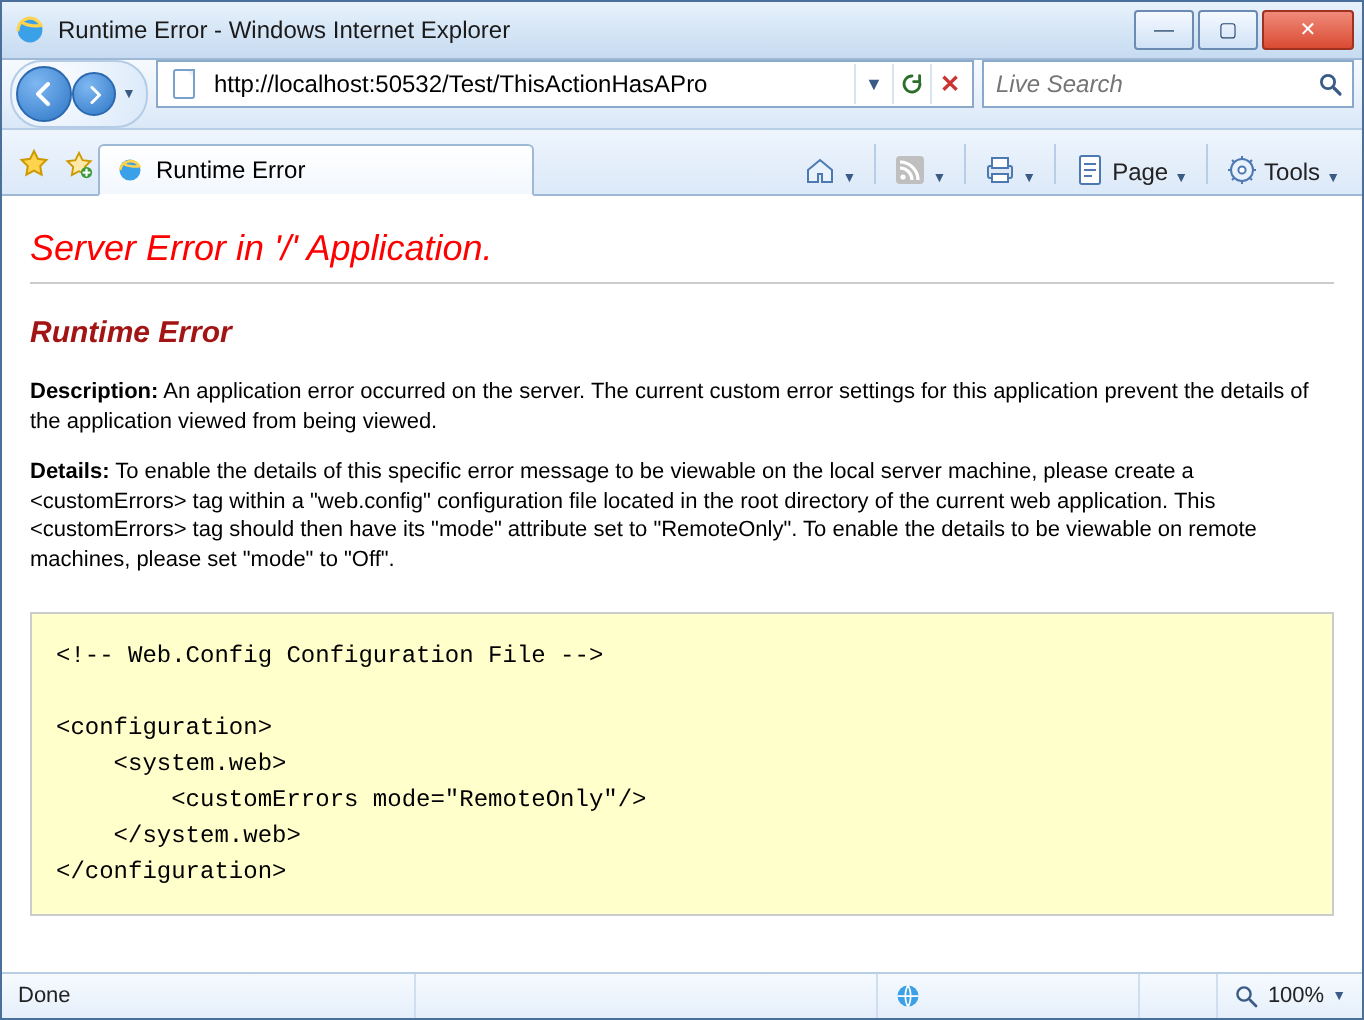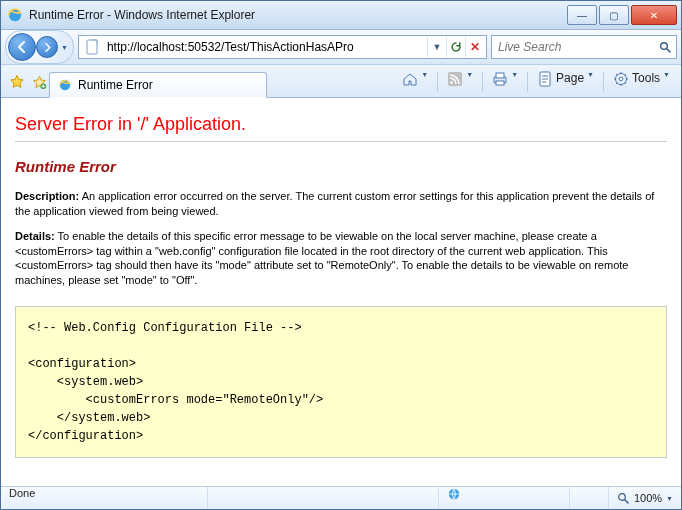--- a/index.html
+++ b/index.html
@@ -6,21 +6,21 @@
   body { width: 682px; height: 510px; overflow: hidden; background: #fff; border: 1px solid #4a6f9a; box-sizing: border-box; display: flex; flex-direction: column; }
 
   
   .titlebar { height: 28px; background: linear-gradient(to bottom, #e8f2fb 0%, #d6e6f6 50%, #c6dbf1 100%); display: flex; align-items: center; padding: 0 4px 0 6px; border-bottom: 1px solid #9fb8d6; }
   .titlebar .ie-icon { width: 16px; height: 16px; margin-right: 6px; }
   .titlebar .title { flex: 1; color: #1a1a1a; font-size: 12px; }
   .winbtn { width: 28px; height: 18px; border: 1px solid #6b8bb3; border-radius: 2px; margin-left: 2px; background: linear-gradient(to bottom,#f4f9ff,#d1e2f6); display: flex; align-items: center; justify-content: center; font-size: 10px; color: #2b4a70; cursor: default; }
   .winbtn.close { background: linear-gradient(to bottom,#f08a7a,#d94b32); color: #fff; border-color: #a03020; width: 44px; }
 
   
-  .navrow { height: 34px; background: linear-gradient(to bottom,#f6fafe 0%, #e7f0fb 60%, #d9e7f7 100%); border-bottom: 1px solid #b8cde6; display: flex; align-items: center; padding: 0 4px; gap: 4px; }
+  .navrow { height: 34px; background: linear-gradient(to bottom,#f6fafe 0%, #e7f0fb 60%, #d9e7f7 100%); border-bottom: 1px solid #b8cde6; display: flex; align-items: flex-start; padding: 0 4px; gap: 4px; }
   .navbtn-wrap { display: flex; align-items: center; padding: 2px; border-radius: 16px; background: radial-gradient(circle at 30% 30%, #fbfdff, #d9e8f9); border: 1px solid #b5cce6; }
   .navbtn { width: 26px; height: 26px; border-radius: 50%; background: radial-gradient(circle at 35% 30%, #7fb8f2, #2e76c6); border: 1px solid #2b68b0; display: flex; align-items: center; justify-content: center; color: #fff; font-size: 14px; cursor: default; }
   .navbtn.fwd { width: 20px; height: 20px; font-size: 11px; }
   .addr { flex: 1; height: 22px; background: #fff; border: 1px solid #8ba9ca; display: flex; align-items: center; padding: 0 2px; }
   .addr .pg-icon { width: 16px; height: 16px; margin: 0 4px; }
   .addr input { border: none; outline: none; flex: 1; font-size: 12px; height: 18px; }
   .addr .drop, .addr .ctl { width: 18px; height: 20px; display: flex; align-items: center; justify-content: center; color: #3a5b85; font-size: 9px; border-left: 1px solid #d6e3f3; cursor: default; }
   .addr .ctl.red { color: #c33; font-weight: bold; font-size: 12px; }
   .search { width: 180px; height: 22px; background: #fff; border: 1px solid #8ba9ca; display: flex; align-items: center; padding: 0 2px; }
   .search input { border: none; outline: none; flex: 1; font-size: 12px; font-style: italic; color: #ef4444; height: 18px; padding-left: 4px; }
@@ -28,36 +28,36 @@
 
   
   .tabrow { height: 30px; background: linear-gradient(to bottom,#eef5fd 0%, #dce9f8 100%); border-bottom: 1px solid #9fb8d6; display: flex; align-items: stretch; padding: 2px 4px 0 4px; }
   .fav-star { width: 24px; display: flex; align-items: center; justify-content: center; }
   .plus { width: 20px; display: flex; align-items: center; justify-content: center; color:#3a7040; font-weight:bold; }
   .tabwrap { flex: 1; display: flex; align-items: flex-end; }
   .tab { height: 24px; min-width: 200px; background: linear-gradient(to bottom,#ffffff,#f2f7fd); border: 1px solid #9fb8d6; border-bottom: 1px solid #fff; border-radius: 3px 3px 0 0; display: flex; align-items: center; padding: 0 8px; gap: 6px; position: relative; top: 1px; }
   .tab .ie-icon { width: 14px; height: 14px; }
   .tab span.lbl { font-size: 12px; }
   .tools { display: flex; align-items: center; gap: 2px; padding-right: 2px; }
-  .tbtn { height: 22px; padding: 0 4px; border: 1px solid transparent; border-radius: 2px; display: flex; align-items: flex-start; gap: 3px; font-size: 12px; color: #222; cursor: default; }
+  .tbtn { height: 22px; padding: 0 4px; border: 1px solid transparent; border-radius: 2px; display: flex; align-items: flex-end; gap: 3px; font-size: 12px; color: #222; cursor: default; }
   .tbtn .drop { font-size: 7px; color: #3a5b85; }
   .tbtn svg { width: 16px; height: 16px; }
   .sep { width: 1px; height: 20px; background: #b8cde6; margin: 0 2px; align-self: center; }
 
   
   .content { flex: 1; overflow: auto; background: #fff; padding: 12px 14px; font-family: Arial, Verdana, sans-serif; }
-  .content h1 { color: red; font-family: Verdana, Arial, sans-serif; font-weight: normal; font-size: 18px; margin: 4px 0 4px 0; padding-bottom: 6px; border-bottom: 1px solid #ccc; }
+  .content h1 { color: red; font-family: Verdana, Arial, sans-serif; font-weight: normal; font-size: 18px; margin: 4px 0 4px 0; padding-bottom: 6px; border-bottom: 1px solid #ccc; font-style: italic; }
   .content h2 { color: #a31515; font-family: Verdana, Arial, sans-serif; font-style: italic; font-weight: bold; font-size: 15px; margin: 16px 0 14px 0; }
   .para { font-family: Arial, sans-serif; font-size: 11px; color: #000; line-height: 1.35; margin: 10px 0; }
   .para b.lead { font-weight: bold; }
   .codebox { background: #ffffcc; border: 1px solid #ccc; padding: 12px; margin-top: 18px; font-family: Consolas, "Courier New", monospace; font-size: 12px; white-space: pre; line-height: 1.5; color: #000; overflow: auto; }
 
   
   .status { height: 22px; border-top: 1px solid #b8cde6; background: linear-gradient(to bottom,#f6fafe,#e5effb); display: flex; align-items: center; font-size: 11px; color: #222; }
-  .status .cell { padding: 0 8px; height: 100%; display: flex; align-items: flex-start; border-right: 1px solid #cfdef0; gap: 4px; }
+  .status .cell { padding: 0 8px; height: 100%; display: flex; align-items: center; border-right: 1px solid #cfdef0; gap: 4px; }
   .status .cell.done { flex: 0 0 190px; }
   .status .cell.zone { flex: 1; }
   .status .cell.tiny { flex: 0 0 22px; justify-content: center; }
   .status .zoom { padding: 0 8px; display: flex; align-items: center; gap: 4px; }
 
   
   .ie-icon svg, .pg-icon svg { display: block; }
 </style>
 </head>
 <body>

